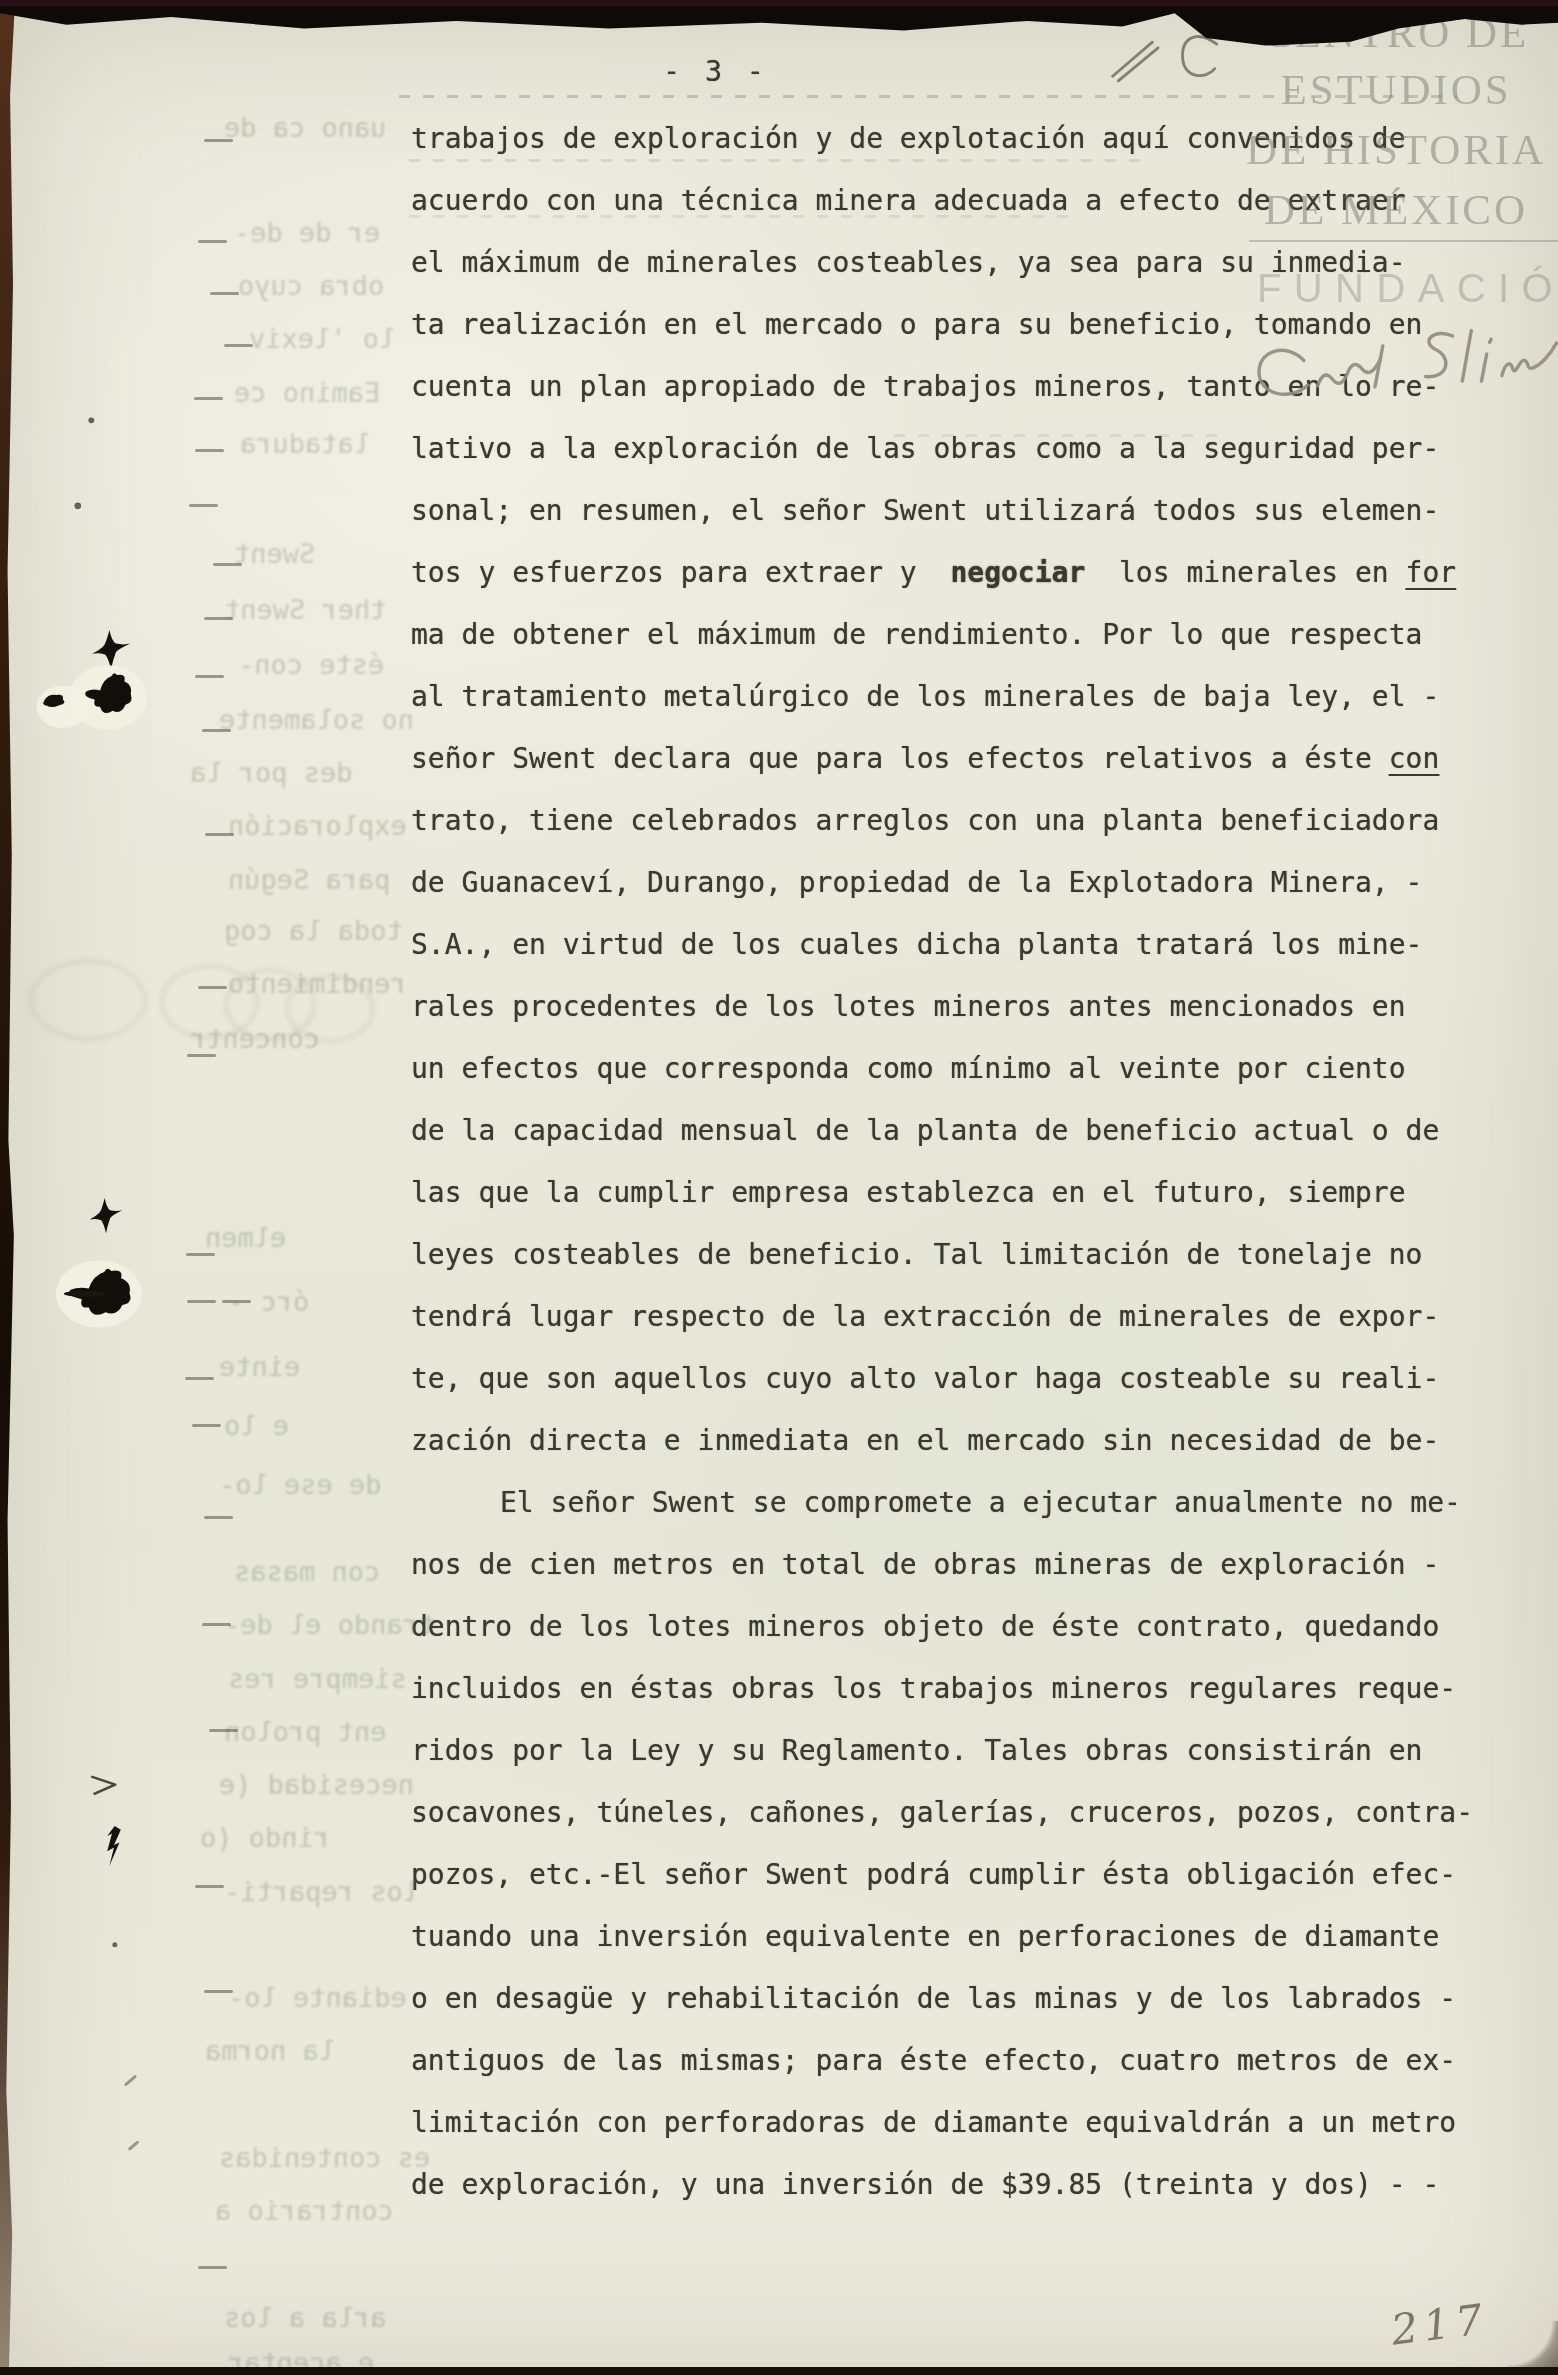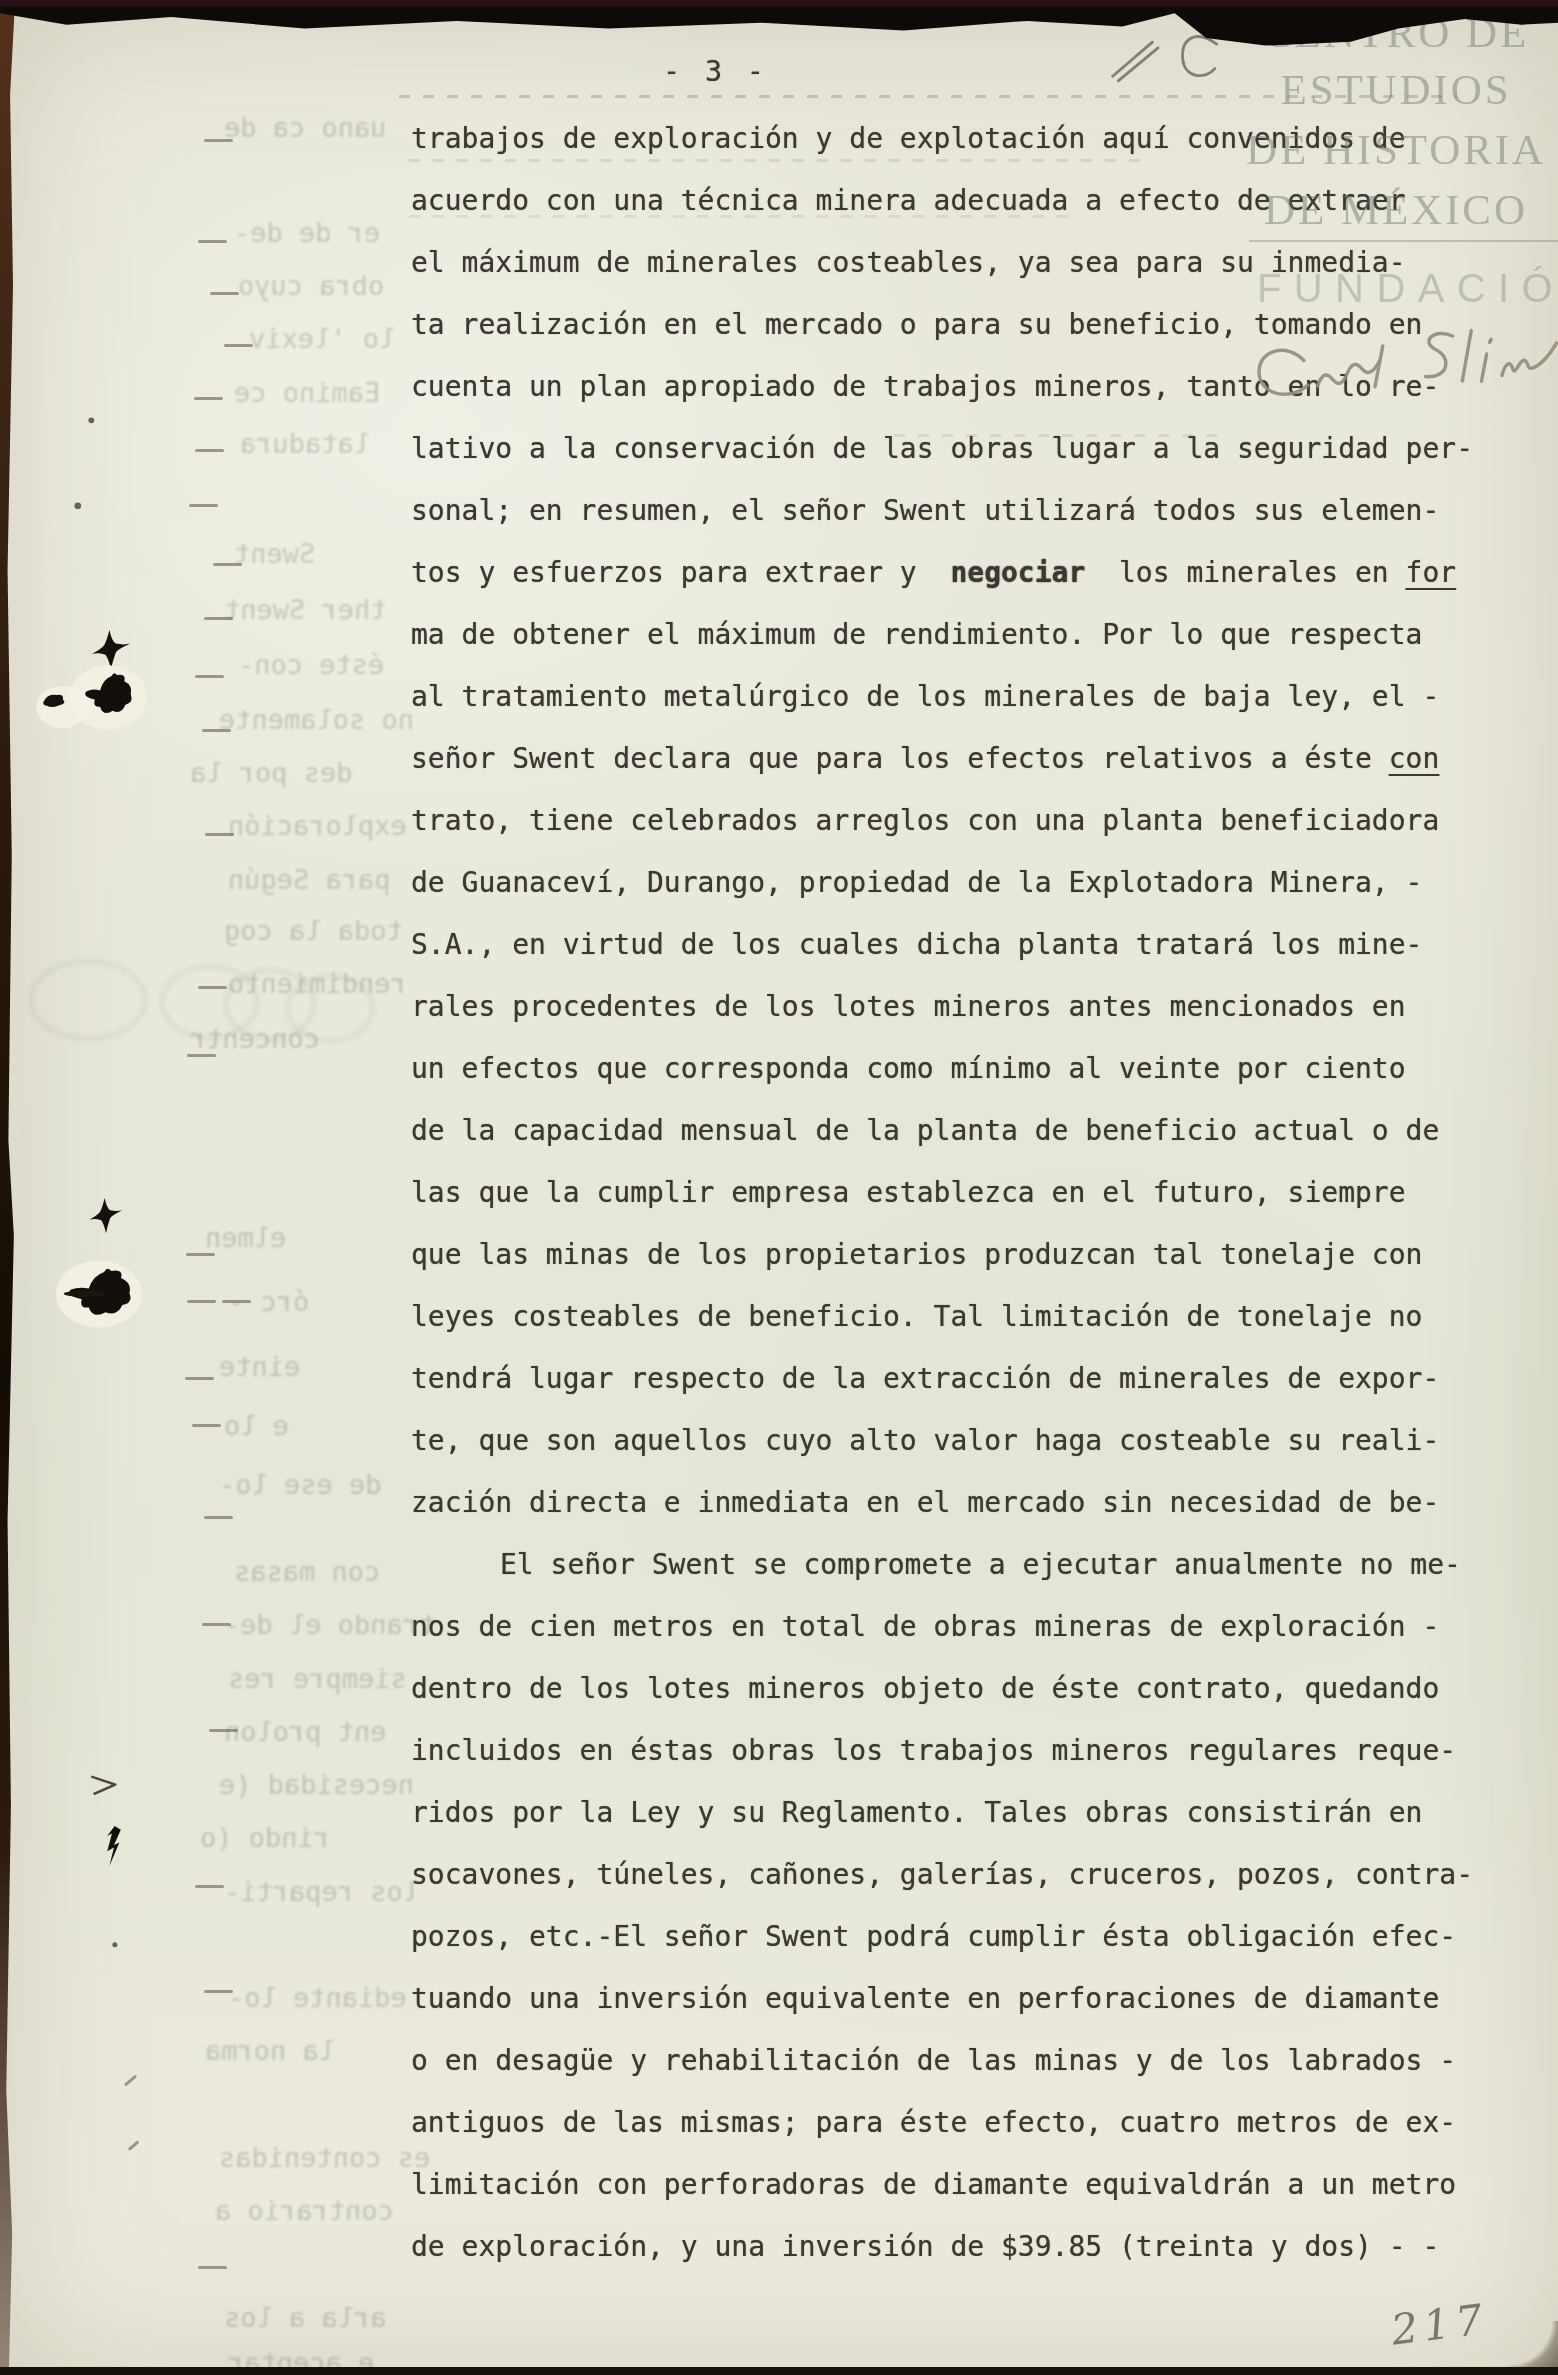--- a/index.html
+++ b/index.html
@@ -109,34 +109,33 @@
   <div class="dotrule" style="left:894px;top:434px;width:323px;opacity:.26;"></div>
 
   <div class="page-number">- 3 -</div>
 
   <div class="typed" id="typed">
       <div class="tl"><span>trabajos de exploración y de explotación aquí convenidos de</span></div>
       <div class="tl"><span>acuerdo con una técnica minera adecuada a efecto de extraer</span></div>
       <div class="tl"><span>el máximum de minerales costeables, ya sea para su inmedia-</span></div>
       <div class="tl"><span>ta realización en el mercado o para su beneficio, tomando en</span></div>
       <div class="tl"><span>cuenta un plan apropiado de trabajos mineros, tanto en lo re-</span></div>
-      <div class="tl"><span>lativo a la conservación de las obras lugar a la seguridad per-</span></div>
+      <div class="tl"><span>lativo a la exploración de las obras como a la seguridad per-</span></div>
       <div class="tl"><span>sonal; en resumen, el señor Swent utilizará todos sus elemen-</span></div>
       <div class="tl"><span>tos y esfuerzos para extraer y  </span><span class="b">negociar</span><span>  los minerales en </span><span class="u">for</span></div>
       <div class="tl"><span>ma de obtener el máximum de rendimiento. Por lo que respecta</span></div>
       <div class="tl"><span>al tratamiento metalúrgico de los minerales de baja ley, el -</span></div>
       <div class="tl"><span>señor Swent declara que para los efectos relativos a éste </span><span class="u">con</span></div>
       <div class="tl"><span>trato, tiene celebrados arreglos con una planta beneficiadora</span></div>
       <div class="tl"><span>de Guanaceví, Durango, propiedad de la Explotadora Minera, -</span></div>
       <div class="tl"><span>S.A., en virtud de los cuales dicha planta tratará los mine-</span></div>
       <div class="tl"><span>rales procedentes de los lotes mineros antes mencionados en</span></div>
       <div class="tl"><span>un efectos que corresponda como mínimo al veinte por ciento</span></div>
       <div class="tl"><span>de la capacidad mensual de la planta de beneficio actual o de</span></div>
       <div class="tl"><span>las que la cumplir empresa establezca en el futuro, siempre</span></div>
-      <div class="tl"><span>que las minas de los propietarios produzcan tal tonelaje con</span></div>
       <div class="tl"><span>leyes costeables de beneficio. Tal limitación de tonelaje no</span></div>
       <div class="tl"><span>tendrá lugar respecto de la extracción de minerales de expor-</span></div>
       <div class="tl"><span>te, que son aquellos cuyo alto valor haga costeable su reali-</span></div>
       <div class="tl"><span>zación directa e inmediata en el mercado sin necesidad de be-</span></div>
       <div class="tl indented"><span>El señor Swent se compromete a ejecutar anualmente no me-</span></div>
       <div class="tl"><span>nos de cien metros en total de obras mineras de exploración -</span></div>
       <div class="tl"><span>dentro de los lotes mineros objeto de éste contrato, quedando</span></div>
       <div class="tl"><span>incluidos en éstas obras los trabajos mineros regulares reque-</span></div>
       <div class="tl"><span>ridos por la Ley y su Reglamento. Tales obras consistirán en</span></div>
       <div class="tl"><span>socavones, túneles, cañones, galerías, cruceros, pozos, contra-</span></div>

